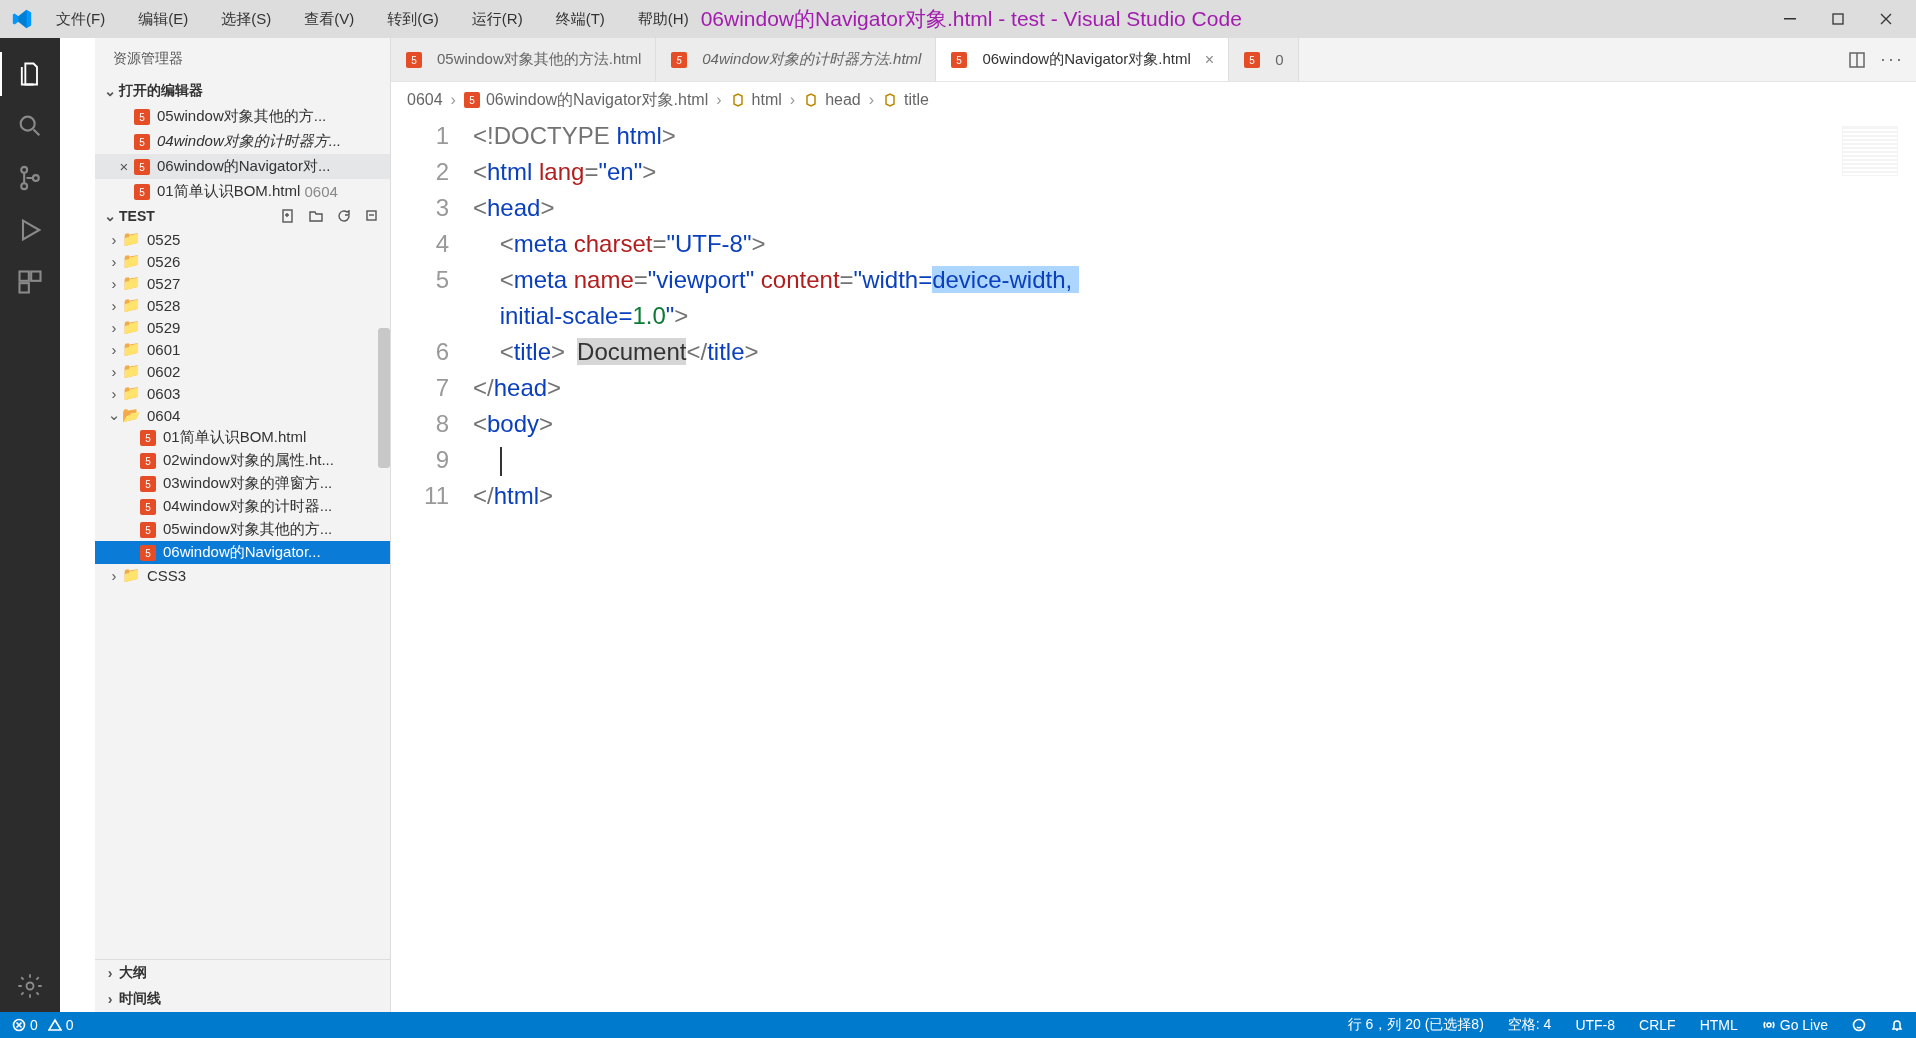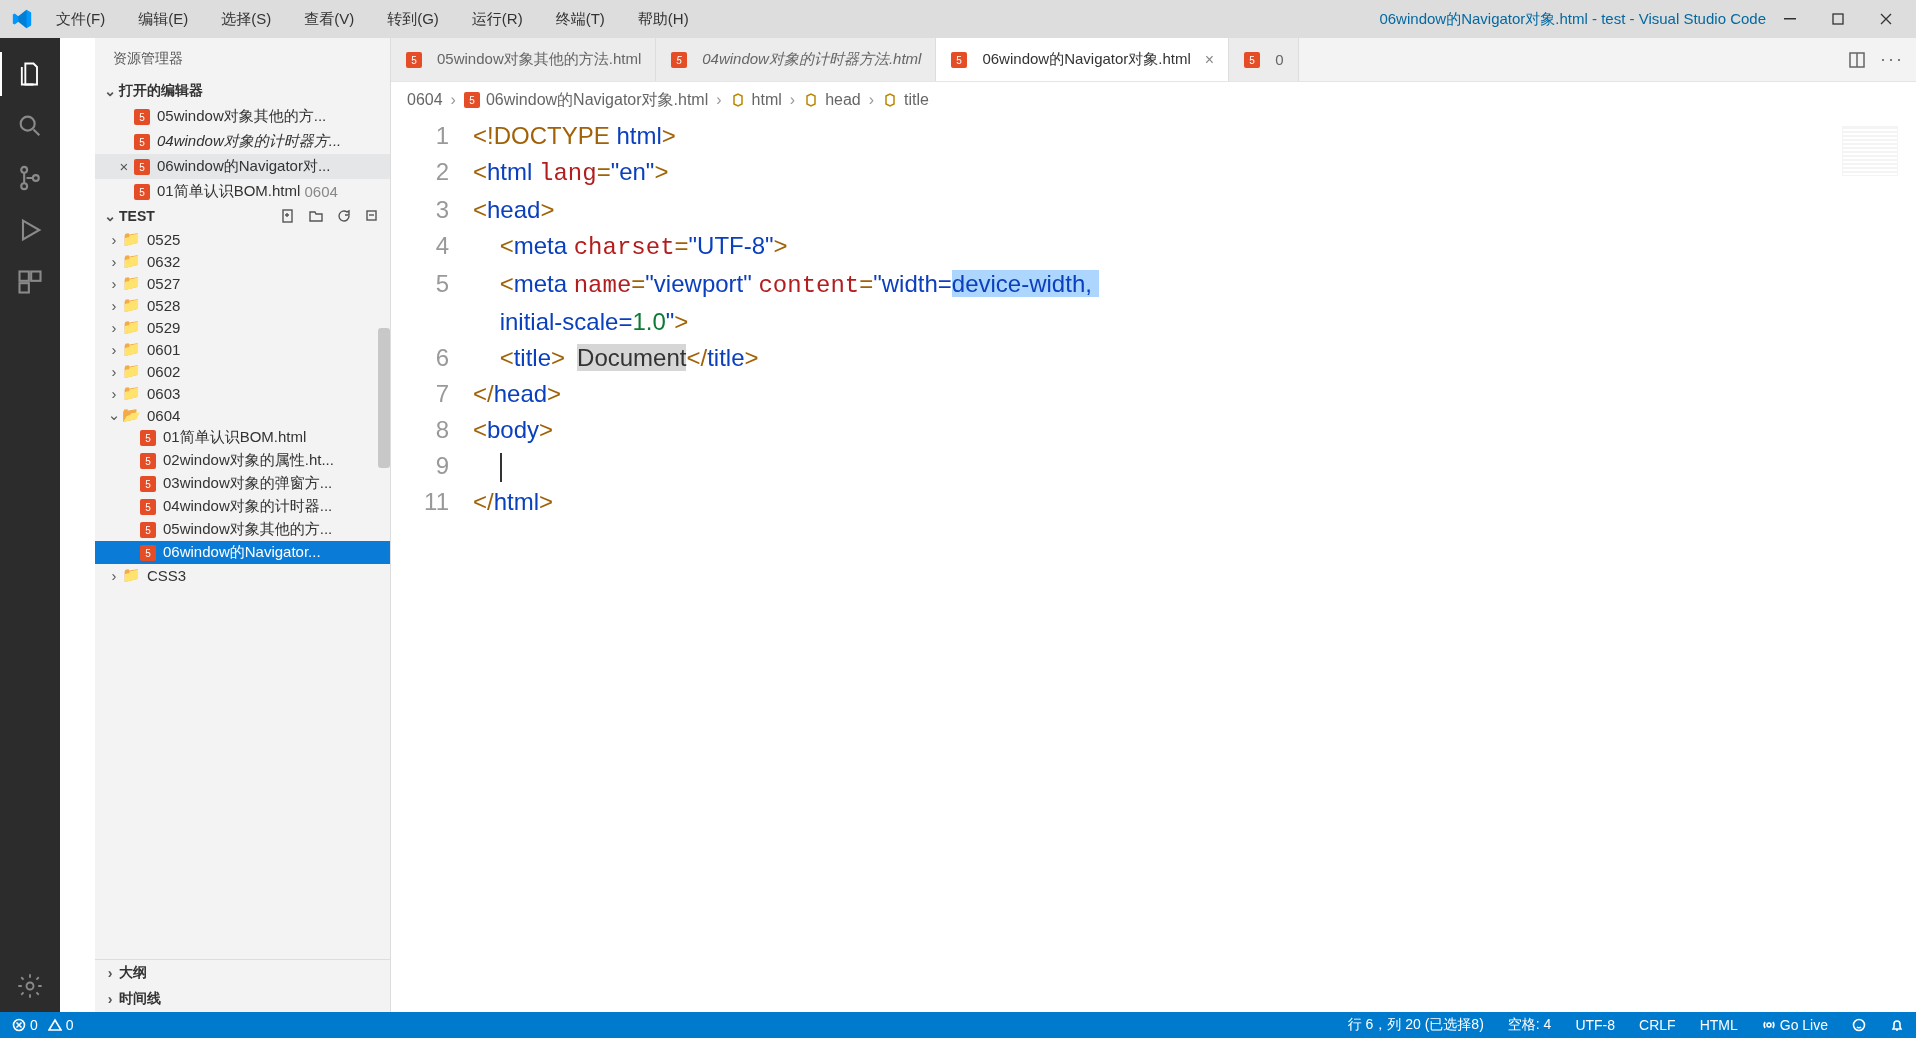--- a/index.html
+++ b/index.html
@@ -1,21 +1,21 @@
 <!DOCTYPE html>
 <html><head>
 <meta charset="utf-8">
 <style>
 * { margin: 0; padding: 0; box-sizing: border-box; font-family: "Segoe UI", "Microsoft YaHei", sans-serif; }
 body { width: 1916px; height: 1038px; overflow: hidden; background: #fff; display: flex; flex-direction: column; font-size: 14px; color: #333; }
 .titlebar { height: 38px; background: #dddddd; display: flex; align-items: center; padding: 0 6px; }
 .titlebar .vsc-logo { width: 24px; height: 24px; margin: 0 10px 0 4px; display:flex;align-items:center;justify-content:center;}
 .menu { display: flex; gap: 9px; }
 .menu-item { padding: 4px 12px; font-size: 15px; color: #333; cursor: default; }
-.title-center { flex: 1; text-align: right; font-size: 15px; color: #0369a1; }
+.title-center { flex: 1; text-align: left; font-size: 21px; color: #a21caf; }
 .win-controls { display: flex; gap: 0; }
 .win-btn { width: 48px; height: 38px; display: flex; align-items: center; justify-content: center; color: #333; }
 .main { flex: 1; display: flex; overflow: hidden; }
 .activitybar { width: 60px; background: #2c2c2c; display: flex; flex-direction: column; align-items: center; padding-top: 10px; justify-content: space-between;}
 .activity-top, .activity-bottom { display:flex; flex-direction:column; align-items:center;}
 .activity-item { width: 60px; height: 52px; display: flex; align-items: center; justify-content: center; color: #8a8a8a; position:relative;}
 .activity-item.active { color: #fff; }
 .activity-item.active::before { content:""; position:absolute; left:0; top:4px; bottom:4px; width:2px; background:#fff;}
 .sidebar { width: 296px; background: #f3f3f3; display: flex; flex-direction: column; border-right: 1px solid #ddd; margin-left: 35px; }
 .sidebar-title { padding: 12px 18px 10px; font-size: 14px; color: #555; }
@@ -46,21 +46,21 @@
 .tab-actions { margin-left:auto; display:flex; align-items:center; gap:14px; padding:0 12px; color:#666;}
 .breadcrumb { height:36px; display:flex; align-items:center; padding:0 16px; font-size:16px; color:#666; gap:6px; background:#fff;}
 .breadcrumb .sep{ color:#999; margin:0 2px;}
 .bc-icon { display:inline-flex; align-items:center;}
 .code-area { flex:1; position:relative; font-family: Consolas, "Courier New", monospace; font-size:24px; background:#fff; overflow:hidden;}
 .minimap { position:absolute; right:18px; top:8px; width:56px; height:50px; background:repeating-linear-gradient(#eee,#eee 2px,#fff 2px,#fff 4px); opacity:.6; border:1px solid #eee;}
 .line { display:flex; }
 .gutter { width:82px; text-align:right; padding-right:24px; color:#999; user-select:none; position:relative;}
 .code { white-space:pre; }
 .line { line-height:1.5;}
-.p-gray{color:#a16207;} .p-blue{color:#0a3fbd;} .p-red{color:#b31d1d;font-family:Liberation Mono, monospace;} .p-str{color:#0a3fbd;} .p-num{color:#0c7a34;} .p-text{color:#333;}
+.p-gray{color:#737373;} .p-blue{color:#0a3fbd;} .p-red{color:#b31d1d;} .p-str{color:#0a3fbd;} .p-num{color:#0c7a34;} .p-text{color:#333;}
 .sel{ background:#add6ff;}
 .sel-gray{ background:#d6d6d6;margin-left:12px;}
 .cursor { display:inline-block; width:0; border-left:2px solid #333; height:1.2em; vertical-align:middle;}
 .statusbar{ height:26px; background:#007acc; color:#fff; display:flex; align-items:center; font-size:14px; padding:0 12px; gap:14px;}
 .statusbar .left{ display:flex; align-items:center; gap:10px;}
 .statusbar .right{ margin-left:auto; display:flex; align-items:center; gap:24px;}
 .statusbar .item{ display:flex; align-items:center; gap:4px;}
 svg { display:block;}
 </style>
 </head>
@@ -229,21 +229,21 @@
 
     <div class="tree">
       <div class="folder-row">
           <span class="chev">›</span>
           <span class="folder-icon">📁</span>
           <span>0525</span>
         </div>
       <div class="folder-row">
           <span class="chev">›</span>
           <span class="folder-icon">📁</span>
-          <span>0632</span>
+          <span>0526</span>
         </div>
       <div class="folder-row">
           <span class="chev">›</span>
           <span class="folder-icon">📁</span>
           <span>0527</span>
         </div>
       <div class="folder-row">
           <span class="chev">›</span>
           <span class="folder-icon">📁</span>
           <span>0528</span>

